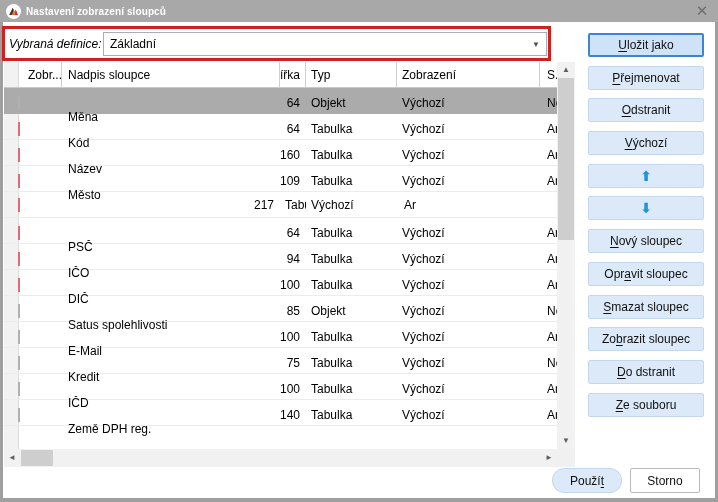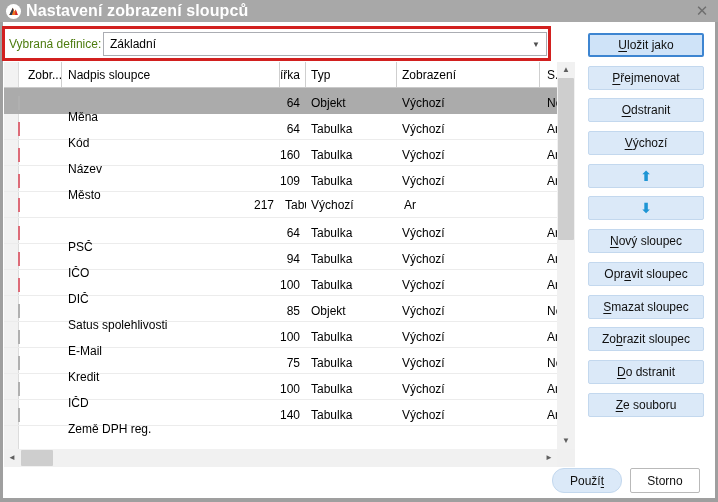--- a/index.html
+++ b/index.html
@@ -6,27 +6,27 @@
   *{box-sizing:border-box;}
   #window{
     position:relative;width:718px;height:502px;background:#9f9f9f;
     font-family:"Liberation Sans","DejaVu Sans",sans-serif;
     -webkit-font-smoothing:antialiased;overflow:hidden;
   }
   
   .titlebar{position:absolute;left:0;top:0;width:718px;height:22px;background:#a8a8a8;
     display:flex;align-items:center;padding-left:6px;}
   .titlebar .logo{width:15px;height:15px;margin-right:5px;flex:0 0 auto;}
-  .titlebar .ttext{color:#ffffff;font-size:16px;font-weight:bold;letter-spacing:.1px;}
+  .titlebar .ttext{color:#ffffff;font-size:10px;font-weight:bold;letter-spacing:.1px;}
   .closex{position:absolute;right:7px;top:1px;width:18px;height:18px;color:#6e6e6e;
     font-size:15px;font-weight:bold;text-align:center;line-height:19px;cursor:default;}
   
   .dlgbody{position:absolute;left:3px;top:22px;width:712px;height:476px;background:#ffffff;}
   
-  .def-label{position:absolute;left:6px;top:15px;font-size:12px;color:#4d7c0f;}
+  .def-label{position:absolute;left:6px;top:15px;font-size:12px;color:#000000;font-style:italic;}
   .combo{position:absolute;left:100px;top:10px;width:444px;height:24px;background:#fff;
     border:1px solid #abadb3;display:flex;align-items:center;padding:0 6px;font-size:12px;color:#000;}
   .combo .caret{margin-left:auto;font-size:8px;color:#4f4f4f;}
   .red-annotation{position:absolute;left:-1px;top:4px;width:549px;height:35px;
     border:3px solid #d2201f;z-index:9;pointer-events:none;}
   
   .twrap{position:absolute;left:1px;top:40px;width:553px;height:387px;background:#fff;overflow:hidden;}
   .twrap::before{content:"";position:absolute;left:0;top:0;width:14px;height:100%;
     background:#f2f2f2;border-right:1px solid #dcdcdc;}
   .thead,.trow{position:relative;display:grid;

